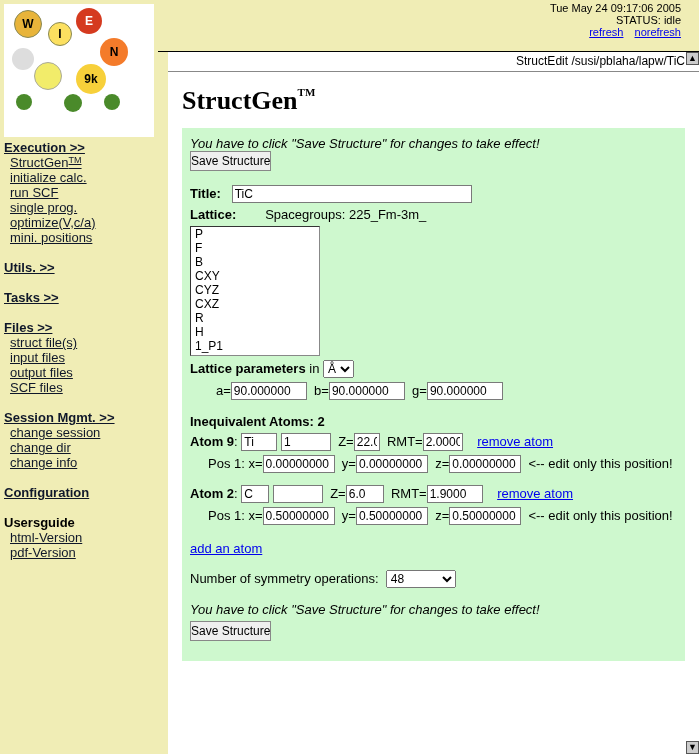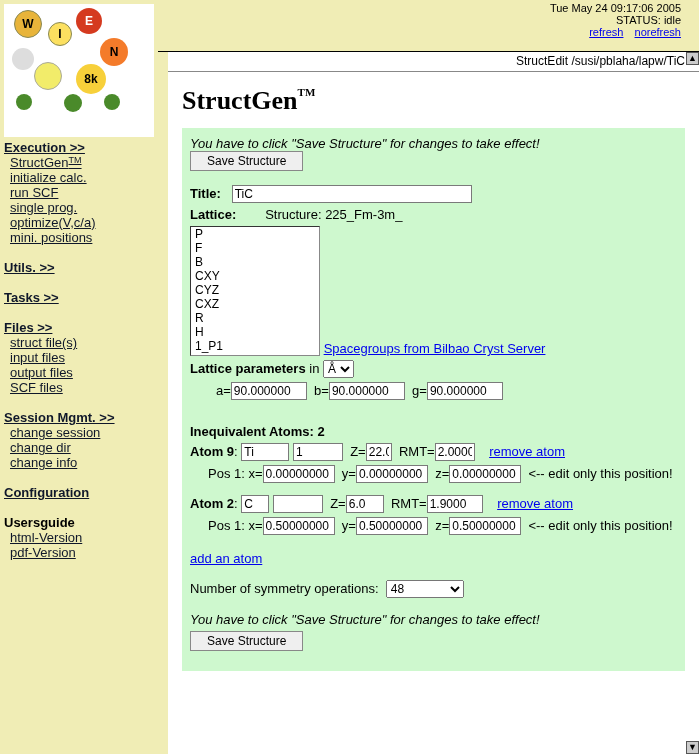--- a/index.html
+++ b/index.html
@@ -17,41 +17,41 @@
   .status { position:absolute; right:18px; top:2px; text-align:right; font-size:11px; color:#000; }
   .status a { color:#0000ee; text-decoration:underline; cursor:pointer; margin-left:8px; }
   .crumb { position:absolute; left:168px; right:0; top:52px; height:20px; background:#fff; border-bottom:1px solid #888; font-size:12px; text-align:right; padding:2px 14px 2px 4px; }
   .arrow { position:absolute; right:0; top:52px; width:13px; height:13px; background:#ccc; border:1px solid #555; font-size:9px; text-align:center; line-height:11px; }
   .arrow2 { position:absolute; right:0; bottom:0; width:13px; height:13px; background:#ccc; border:1px solid #555; font-size:9px; text-align:center; line-height:11px; }
   .main { position:absolute; left:168px; top:72px; right:0; bottom:0; background:#fff; overflow:auto; padding:8px 14px; }
   h1 { font-family: Georgia, serif; font-size:26px; font-weight:bold; margin:6px 0 12px 0; }
   h1 .tm { font-size:11px; vertical-align:top; }
   .panel { background:#cef8ce; padding:8px 8px 20px 8px; }
   .italic { font-style:italic; }
-  .btn { font-family:Arial; font-size:12px; padding:2px 16px; background:#efefef; border:1px solid #888; cursor:pointer; }
+  .btn { font-family:Arial; font-size:12px; padding:2px 0; background:#efefef; border:1px solid #888; cursor:pointer; }
   .label { font-weight:bold; }
   input[type=text] { font-family:Arial; font-size:12px; padding:1px 2px; border:1px solid #7a7a7a; background:#fff; }
   select { font-family:Arial; font-size:12px; }
   .listbox { width:130px; height:130px; overflow-y:scroll; border:1px inset #888; background:#fff; display:inline-block; vertical-align:top; }
   .listbox div { padding:0 4px; font-size:12px; cursor:pointer; }
   .row { margin:4px 0; }
   a.bluelink { color:#0000ee; text-decoration:underline; cursor:pointer; }
   .sup { font-size:9px; vertical-align:top; text-decoration:underline; }
 </style>
 </head>
 <body>
 
 <div class="wrap">
   <div class="left">
     <div class="logo">
       <div class="c" style="width:28px;height:28px;left:10px;top:6px;background:#e8b43a;border:1px solid #885;">W</div>
       <div class="c" style="width:24px;height:24px;left:44px;top:18px;background:#fce060;border:1px solid #885;">I</div>
       <div class="c" style="width:26px;height:26px;left:72px;top:4px;background:#d53a1f;color:#fff;">E</div>
       <div class="c" style="width:28px;height:28px;left:96px;top:34px;background:#f47b2a;">N</div>
-      <div class="c" style="width:30px;height:30px;left:72px;top:60px;background:#f7d03a;">8k</div>
+      <div class="c" style="width:30px;height:30px;left:72px;top:60px;background:#f7d03a;">9k</div>
       <div class="c" style="width:28px;height:28px;left:30px;top:58px;background:#f2ec6a;border:1px solid #aa9;"></div>
       <div class="c" style="width:22px;height:22px;left:8px;top:44px;background:#ddd;"></div>
       <div class="c" style="width:18px;height:18px;left:60px;top:90px;background:#4a8a2a;"></div>
       <div class="c" style="width:16px;height:16px;left:12px;top:90px;background:#4a8a2a;"></div>
       <div class="c" style="width:16px;height:16px;left:100px;top:90px;background:#4a8a2a;"></div>
     </div>
     <a class="bold">Execution &gt;&gt;</a><br>
     <span class="indent"><a><span>StructGen</span><span class="sup">TM</span></a></span><br>
     <span class="indent"><a>initialize calc.</a></span><br>
     <span class="indent"><a>run SCF</a></span><br>
@@ -99,54 +99,53 @@
     <div class="panel">
       <div class="italic">You have to click "Save Structure" for changes to take effect!</div>
       <button class="btn">Save Structure</button>
       <div class="row" style="margin-top:14px">
         <span class="label">Title:</span>&nbsp;&nbsp;
         <input type="text" style="width: 240px;" value="TiC">
       </div>
       <div class="row">
         <span class="label">Lattice:</span>
         &nbsp;&nbsp;&nbsp;&nbsp;&nbsp;&nbsp;
-        <span>Structure:</span>
+        <span>Spacegroups:</span>
         <span>225_Fm-3m_</span>
       </div>
       <div class="row">
         <div class="listbox">
           <div>P</div>
           <div>F</div>
           <div>B</div>
           <div>CXY</div>
           <div>CYZ</div>
           <div>CXZ</div>
           <div>R</div>
           <div>H</div>
           <div>1_P1</div>
         </div>
-        <a class="bluelink" style="vertical-align:bottom">Spacegroups from Bilbao Cryst Server</a>
       </div>
       <div class="row">
         <span class="label">Lattice parameters</span>
         <span>in</span>
         <select><option>Å</option></select>
       </div>
       <div class="row" style="padding-left:26px">
         a=<input type="text" style="width: 76px;" value="90.000000">&nbsp;
         b=<input type="text" style="width: 76px;" value="90.000000">&nbsp;
         g=<input type="text" style="width: 76px;" value="90.000000">
       </div>
-      <div class="row" style="margin-top:24px">
+      <div class="row" style="margin-top:14px">
         <span class="label">Inequivalent Atoms:</span>
         <span class="label">2</span>
       </div>
       <div class="row">
         <span class="label">Atom 9</span>:
-        <input type="text" style="width: 48px;" value="Ti">
+        <input type="text" style="width: 36px;" value="Ti">
         <input type="text" style="width: 50px;" value="1">&nbsp;
         <span>Z=</span><input type="text" style="width: 26px;" value="22.0">&nbsp;
         <span>RMT=</span><input type="text" style="width: 40px;" value="2.0000">&nbsp;&nbsp;&nbsp;
         <a class="bluelink">remove atom</a>
       </div>
       <div class="row" style="padding-left:18px">
         <span>Pos 1: x=</span><input type="text" style="width: 72px;" value="0.00000000">&nbsp;
         <span>y=</span><input type="text" style="width: 72px;" value="0.00000000">&nbsp;
         <span>z=</span><input type="text" style="width: 72px;" value="0.00000000">&nbsp;
         <span>&lt;-- edit only this position!</span>
@@ -163,20 +162,20 @@
         <span>Pos 1: x=</span><input type="text" style="width: 72px;" value="0.50000000">&nbsp;
         <span>y=</span><input type="text" style="width: 72px;" value="0.50000000">&nbsp;
         <span>z=</span><input type="text" style="width: 72px;" value="0.50000000">&nbsp;
         <span>&lt;-- edit only this position!</span>
       </div>
       <div class="row" style="margin-top:16px">
         <a class="bluelink">add an atom</a>
       </div>
       <div class="row" style="margin-top:14px">
         <span>Number of symmetry operations:</span>&nbsp;
-        <select style="width:78px"><option>48</option></select>
+        <select style="width:70px"><option>48</option></select>
       </div>
       <div class="row italic" style="margin-top:14px">You have to click "Save Structure" for changes to take effect!</div>
       <button class="btn">Save Structure</button>
     </div>
   </div>
   <div class="arrow2">▼</div>
 </div>
 
 </body></html>

